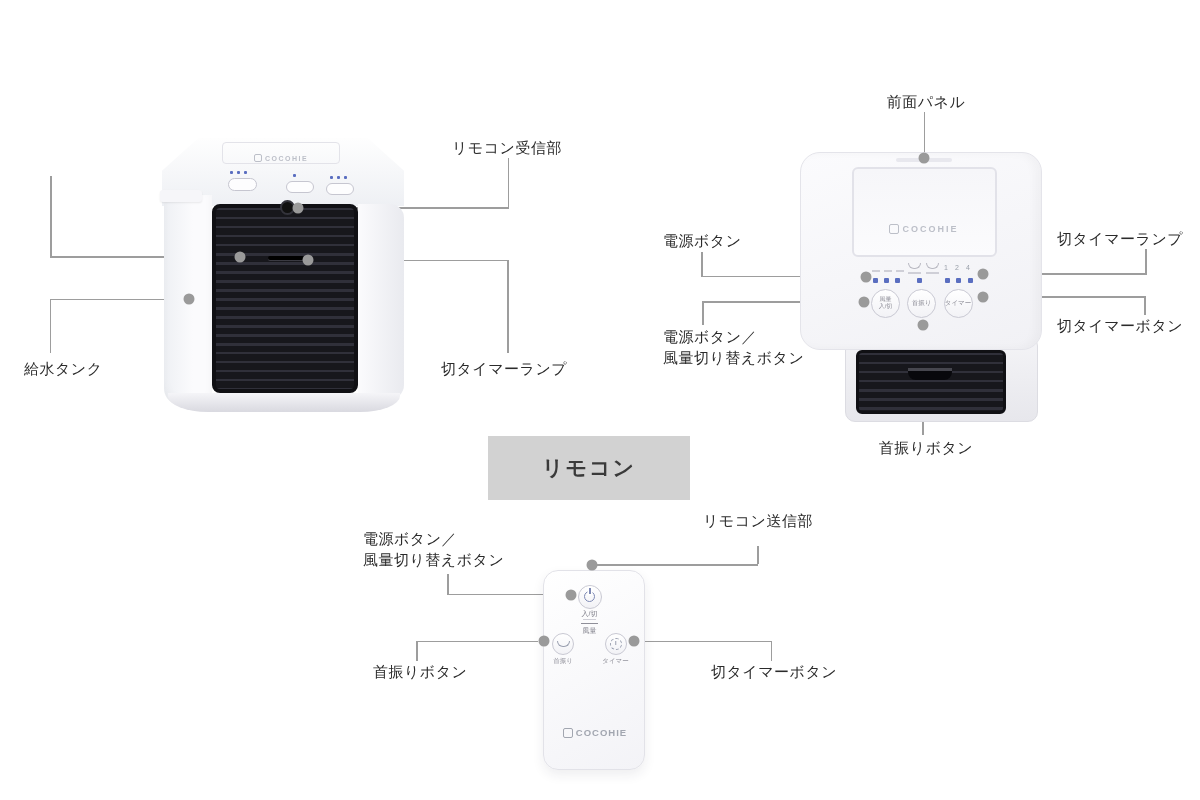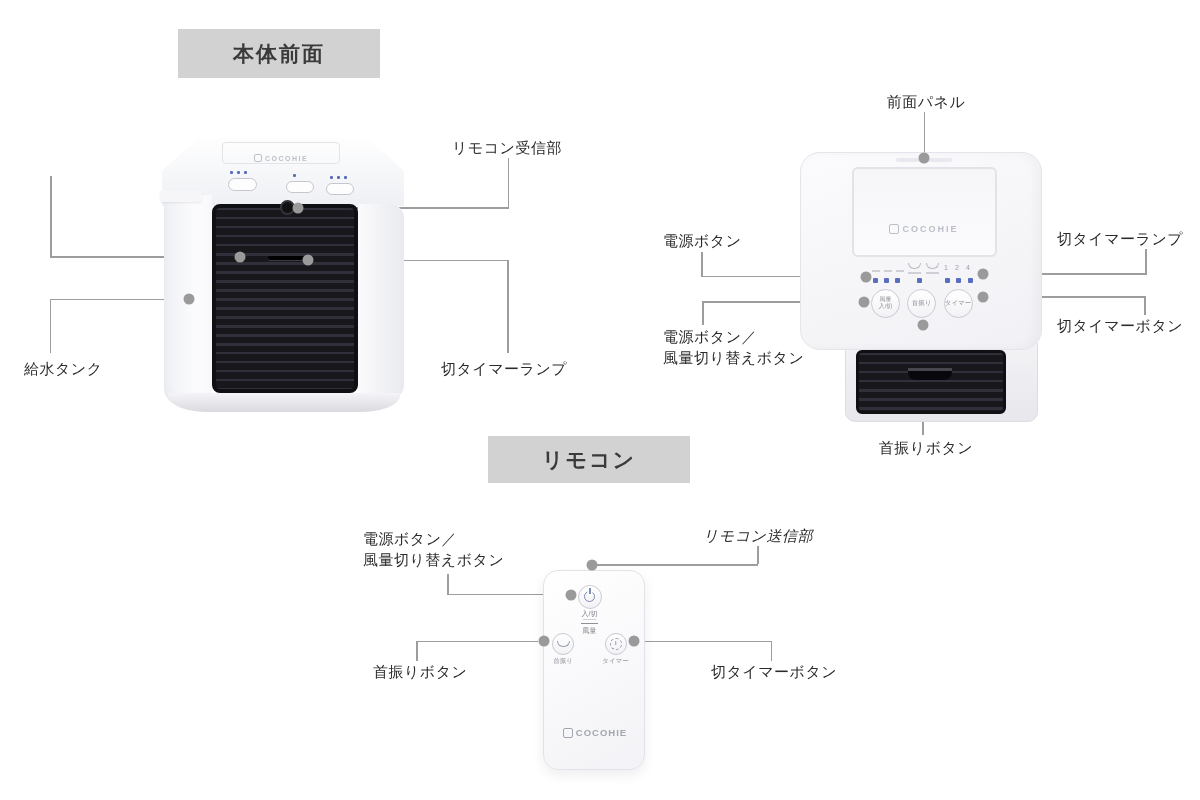--- a/index.html
+++ b/index.html
@@ -45,21 +45,20 @@
   .timer-icon{position:relative;width:12px;height:12px;border:1.5px dashed #9aa0b0;
        border-radius:50%;box-sizing:border-box;}
   .timer-icon:after{content:"";position:absolute;left:50%;top:2px;width:1.5px;height:4px;
        background:#9aa0b0;transform:translateX(-50%);}
 </style>
 </head>
 <body>
 
 <div id="stage">
 
-  <div class="hdr" style="left:178px;top:29px;">本体前面</div>
 
   <div class="lbl" style="left:452px;top:137px;">リモコン受信部</div>
   <div class="lbl" style="left:24px;top:358px;">給水タンク</div>
   <div class="lbl" style="left:441px;top:358px;">切タイマーランプ</div>
 
   <div class="ln v" style="left:50px;top:176px;height:81px;"></div>
   <div class="ln h" style="left:50px;top:256px;width:186px;"></div>
   <div class="ln v" style="left:507.5px;top:158px;height:50px;"></div>
   <div class="ln h" style="left:302px;top:207.3px;width:207px;"></div>
   <div class="ln v" style="left:49.5px;top:300px;height:53px;"></div>
@@ -175,25 +174,25 @@
                 border-top:3px solid #46464e;border-radius:0 0 8px 8px;box-sizing:border-box;"></div>
   </div>
 
   <div class="dot" style="left:924.3px;top:158px;"></div>
   <div class="dot" style="left:866px;top:276.5px;"></div>
   <div class="dot" style="left:983px;top:274px;"></div>
   <div class="dot" style="left:864px;top:301.7px;"></div>
   <div class="dot" style="left:983px;top:296.7px;"></div>
   <div class="dot" style="left:923px;top:324.5px;"></div>
 
-  <div class="hdr" style="left:488px;top:436px;height:47px;">リモコン</div>
+  <div class="hdr" style="left:488px;top:436px;height:64px;">リモコン</div>
 
   <div class="lbl" style="left:363px;top:528px;">電源ボタン／
 風量切り替えボタン</div>
-  <div class="lbl" style="left:703px;top:525px;font-style:italic;">リモコン送信部</div>
+  <div class="lbl" style="left:703px;top:510px;">リモコン送信部</div>
   <div class="lbl" style="left:373px;top:661px;">首振りボタン</div>
   <div class="lbl" style="left:711px;top:661px;">切タイマーボタン</div>
 
   <div class="ln v" style="left:447.3px;top:574px;height:20px;"></div>
   <div class="ln h" style="left:447.3px;top:593.8px;width:118px;"></div>
   <div class="ln v" style="left:757px;top:546px;height:18px;"></div>
   <div class="ln h" style="left:597px;top:564px;width:161px;"></div>
   <div class="ln v" style="left:416px;top:641px;height:20px;"></div>
   <div class="ln h" style="left:416px;top:640.5px;width:122px;"></div>
   <div class="ln v" style="left:770.7px;top:641px;height:20px;"></div>

